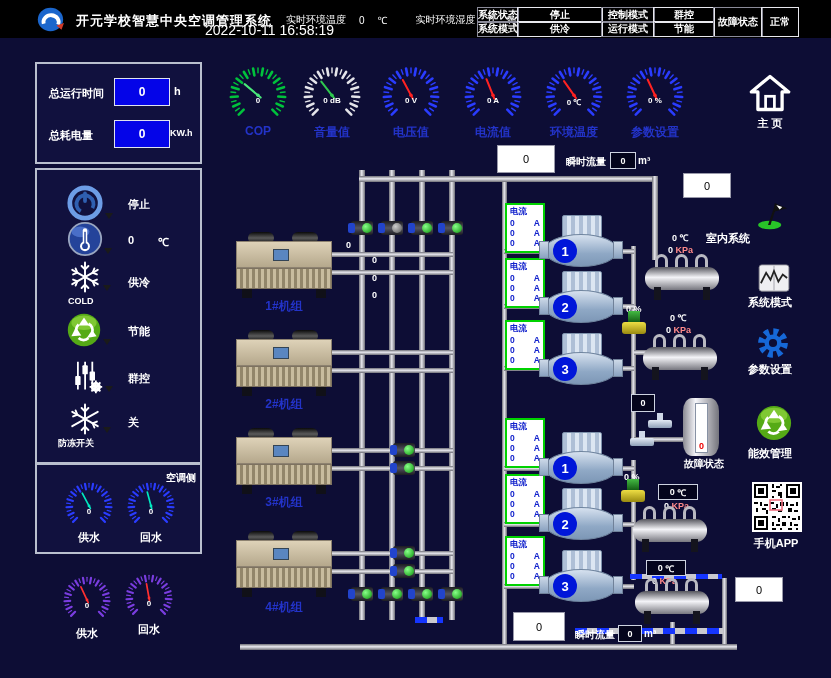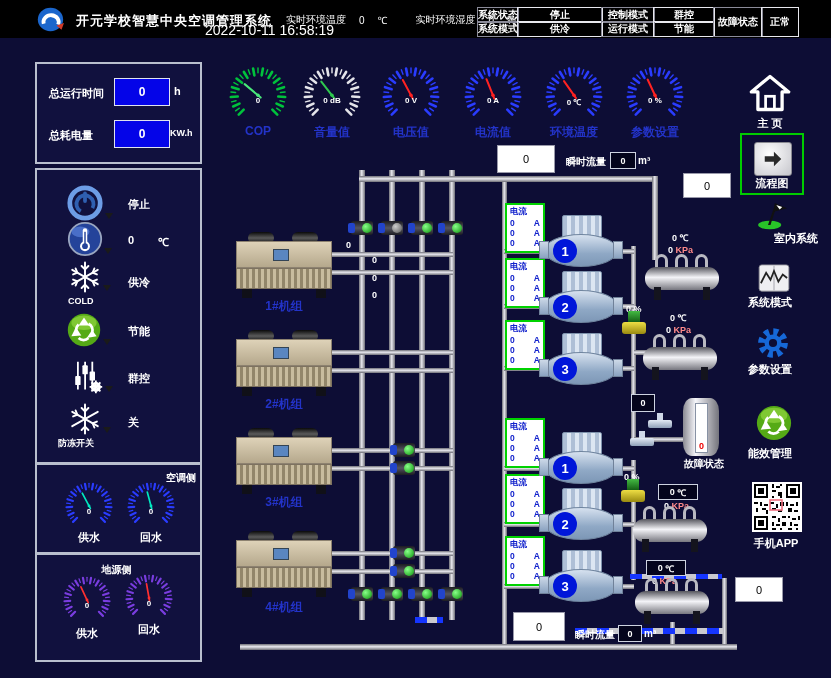--- a/index.html
+++ b/index.html
@@ -274,23 +274,20 @@
         <line x1="82.0963707698526" y1="76.15452512251507" x2="88.68024169700186" y2="80.6990430963643" stroke="#2a3cff" stroke-width="2.5" stroke-linecap="round"></line>
         <line x1="74.74873734152919" y1="78.74873734152914" x2="83.23401871576777" y2="87.23401871576769" stroke="#2a3cff" stroke-width="4.5" stroke-linecap="round"></line>
         <line x1="51.552914270615126" y1="59.79555495773441" x2="42.235428646924376" y2="25.02222521132795" stroke="#00e8c0" stroke-width="3.5" stroke-linecap="round"></line>
         <circle cx="50" cy="54" r="3" fill="#00e8c0"></circle>
       </svg>
     <span class="gval"><i>0</i></span>
     </div>
   <span class="lbl b11" style="left:62px;top:530px;width:54px;text-align:center">供水</span>
   <span class="lbl b11" style="left:124px;top:530px;width:54px;text-align:center">回水</span>
 
-  <div class="panel" style="left:35px;top:553px;width:163px;height:105px">
-    <span class="lbl" style="left:0;top:8px;width:159px;text-align:center">地源侧</span>
-  </div>
   <div class="gauge" style="left:60px;top:574px;width:54px;height:48px">
       <svg viewBox="0 0 100 100" width="100%" height="100%" style="position:absolute;left:0;top:0">
         <line x1="25.25126265847084" y1="78.74873734152916" x2="16.765981284232268" y2="87.23401871576775" stroke="#7a3de0" stroke-width="4.5" stroke-linecap="round"></line>
         <line x1="17.903629230147402" y1="76.15452512251508" x2="11.319758302998153" y2="80.69904309636432" stroke="#7a3de0" stroke-width="2.5" stroke-linecap="round"></line>
         <line x1="18.083505390276848" y1="68.36444819084649" x2="7.140707238371768" y2="73.28940185627957" stroke="#7a3de0" stroke-width="4.5" stroke-linecap="round"></line>
         <line x1="12.133269120383979" y1="63.333310907214766" x2="4.3657345809755626" y2="65.24783622151523" stroke="#7a3de0" stroke-width="2.5" stroke-linecap="round"></line>
         <line x1="15.063855602183885" y1="56.11324740978001" x2="3.0857489515040797" y2="56.83778937884744" stroke="#7a3de0" stroke-width="4.5" stroke-linecap="round"></line>
         <line x1="11.284353910175888" y1="49.299069470042426" x2="3.342682917391457" y2="48.33477602799985" stroke="#7a3de0" stroke-width="2.5" stroke-linecap="round"></line>
         <line x1="16.5847696722009" y1="43.5873931150679" x2="5.128119274098353" y2="40.01735646880547" stroke="#7a3de0" stroke-width="4.5" stroke-linecap="round"></line>
         <line x1="15.467214999524813" y1="35.87579629029303" x2="8.383566794299135" y2="32.15801091394288" stroke="#7a3de0" stroke-width="2.5" stroke-linecap="round"></line>
@@ -565,36 +562,28 @@
   <span class="dlbl" style="left:463px;top:124px;width:60px">电流值</span>
   <span class="dlbl" style="left:544px;top:124px;width:60px">环境温度</span>
   <span class="dlbl" style="left:625px;top:124px;width:60px">参数设置</span>
 
   <span class="abs" style="left:748px;top:72px">
     <svg width="44" height="42" viewBox="0 0 40 36">
         <path d="M20 3 L37 17 H31 V33 H9 V17 H3 Z" fill="none" stroke="#fff" stroke-width="3" stroke-linejoin="round"></path>
         <rect x="16" y="21" width="8" height="12" fill="none" stroke="#fff" stroke-width="2.5"></rect>
       </svg></span>
   <span class="navlbl" style="left:744px;top:116px;width:52px">主 页</span>
-  <div class="flowsel" style="left:740px;top:133px;width:60px;height:58px">
-    <div class="iconbox" style="left:12px;top:7px;width:36px;height:32px">
-      <svg width="22" height="22" viewBox="0 0 24 24">
-          <path d="M3 9 h10 V4 l8 8 -8 8 V15 H3 Z" fill="#2a2a2a"></path>
-        </svg>
-      </div>
-    <span class="navlbl" style="left:4px;top:41px;width:52px">流程图</span>
-  </div>
   <span class="abs" style="left:756px;top:200px">
     <svg width="34" height="30" viewBox="0 0 40 36">
         <ellipse cx="16" cy="30" rx="14" ry="5" fill="#28c428"></ellipse>
         <path d="M14 30 L23 4 L25 5 L17 30 Z" fill="#111"></path>
         <path d="M22 4 L37 10 L21 14 Z" fill="#111"></path>
         <path d="M24 6 l7 2.5 -3 3 z" fill="#fff"></path>
       </svg></span>
-  <span class="navlbl" style="left:768px;top:231px;width:56px">室内系统</span>
+  <span class="navlbl" style="left:700px;top:231px;width:56px">室内系统</span>
   <span class="abs" style="left:758px;top:264px">
     <svg width="32" height="28" viewBox="0 0 36 32">
         <rect x="1" y="1" width="34" height="30" rx="3" fill="#efeff2" stroke="#8a8a92"></rect>
         <line x1="18" y1="2" x2="18" y2="30" stroke="#9a9aa2"></line>
         <polyline points="3,22 9,10 14,18 18,8 23,20 28,12 33,16" fill="none" stroke="#222" stroke-width="2"></polyline>
       </svg></span>
   <span class="navlbl" style="left:742px;top:295px;width:56px">系统模式</span>
   <span class="abs" style="left:756px;top:326px">
     <svg width="34" height="34" viewBox="0 0 40 40">
         <circle cx="20" cy="20" r="13" fill="none" stroke="#1668d8" stroke-width="9" stroke-dasharray="5.4 4.8"></circle>

